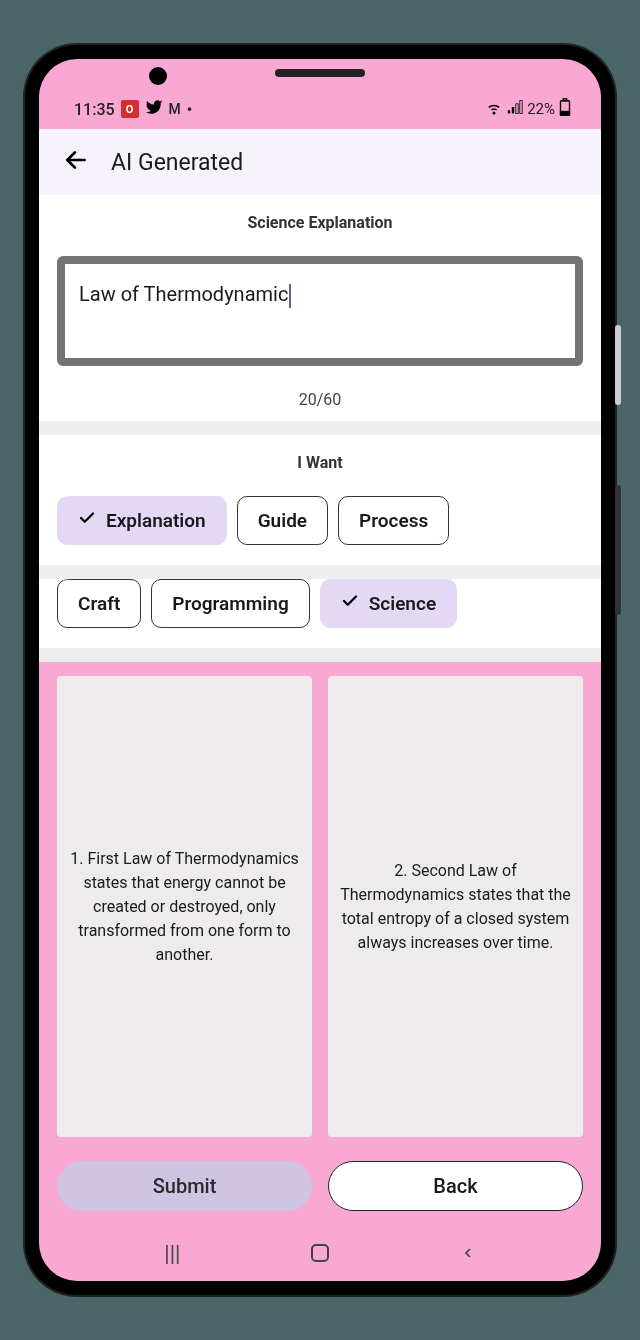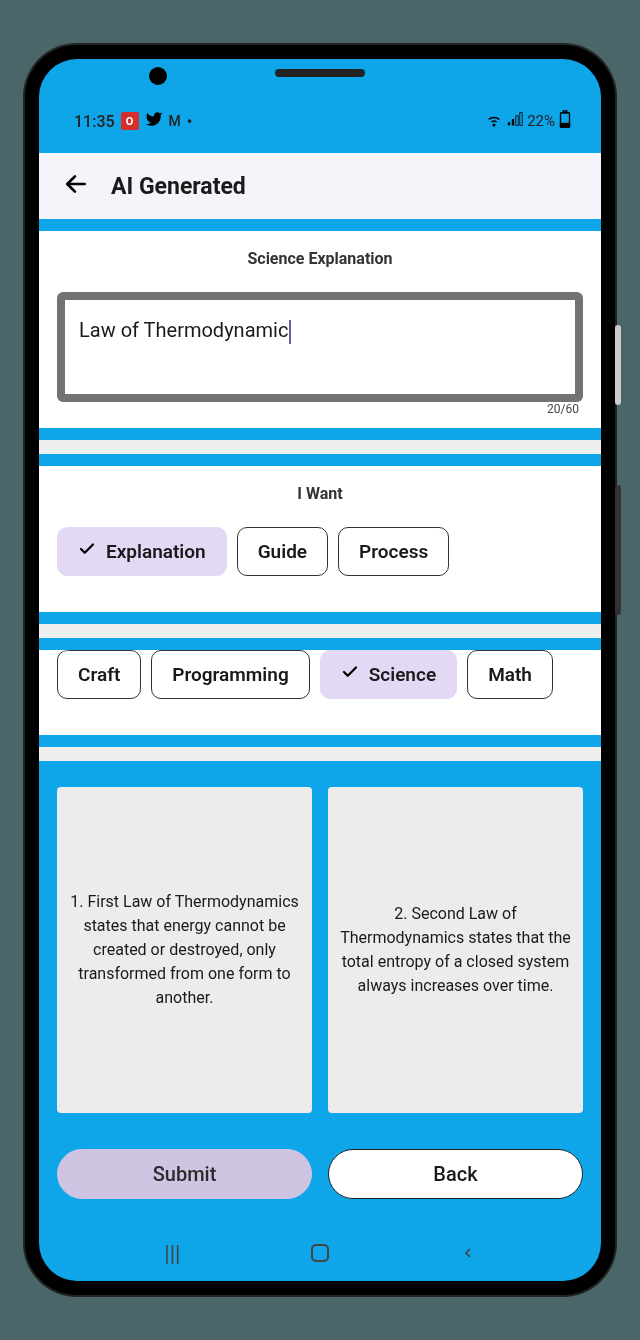--- a/index.html
+++ b/index.html
@@ -35,27 +35,26 @@
     right: -6px;
     top: 440px;
     width: 6px;
     height: 130px;
     background: #333;
     border-radius: 3px;
   }
   .screen {
     width: 100%;
     height: 100%;
-    background: #0ea5e9;
+    background: #f9a8d4;
     border-radius: 38px;
     overflow: hidden;
     position: relative;
     display: flex;
     flex-direction: column;
-    gap: 12px;
   }
   .notch-area {
     height: 30px;
     width: 100%;
     display: flex;
     align-items: center;
     justify-content: center;
     position: relative;
   }
   .camera {
@@ -92,21 +91,21 @@
     font-size: 11px; font-weight: bold; border-radius: 2px;
   }
   .header {
     display: flex;
     align-items: center;
     padding: 18px 24px;
     gap: 22px;
     background: #f7f3fa;
   }
   .back-arrow svg { width: 26px; height: 26px; }
-  .header-title { font-size: 23px; font-weight: 700; color: #1a1a1a; text-align: center; }
+  .header-title { font-size: 23px; font-weight: 400; color: #1a1a1a; text-align: center; }
   .section-label {
     text-align: center;
     font-size: 16px;
     font-weight: 700;
     color: #333;
     padding: 18px 0 24px;
     background: #fff;
   }
   .content-white { background: #fff; }
   .input-box {
@@ -121,31 +120,31 @@
   }
   .input-cursor {
     display: inline-block;
     width: 1.5px;
     height: 24px;
     background: #6a5a9a;
     vertical-align: middle;
     margin-left: 1px;
   }
   .counter {
-    text-align: right;
-    padding: 0 22px 12px;
-    font-size: 12px;
+    text-align: center;
+    padding: 24px 22px 12px;
+    font-size: 16px;
     color: #444;
     background: #fff;
   }
   .gap { height: 14px; background: #eee; }
   .chips-row {
     display: flex;
     gap: 10px;
-    padding: 0 18px 36px;
+    padding: 0 18px 20px;
     overflow: hidden;
     background: #fff;
     border-radius: 32px;
   }
   .chip {
     border: 1.5px solid #333;
     border-radius: 10px;
     padding: 12px 20px;
     font-size: 19px;
     font-weight: 600;
@@ -314,23 +313,20 @@
         </div>
         <div class="chip">
           <span>Programming</span>
         </div>
         <div class="chip selected">
           <span class="check-icon"><svg viewBox="0 0 24 24" fill="none" stroke="#000" stroke-width="3" stroke-linecap="round" stroke-linejoin="round">
                 <polyline points="20 6 9 17 4 12"></polyline>
               </svg></span>
           <span>Science</span>
         </div>
-        <div class="chip">
-          <span>Math</span>
-        </div>
       </div>
     </div>
 
     <div class="gap"></div>
 
     <div class="results">
       <div class="result-card">
         <span>1. First Law of Thermodynamics states that energy cannot be created or destroyed, only transformed from one form to another.</span>
       </div>
       <div class="result-card">

